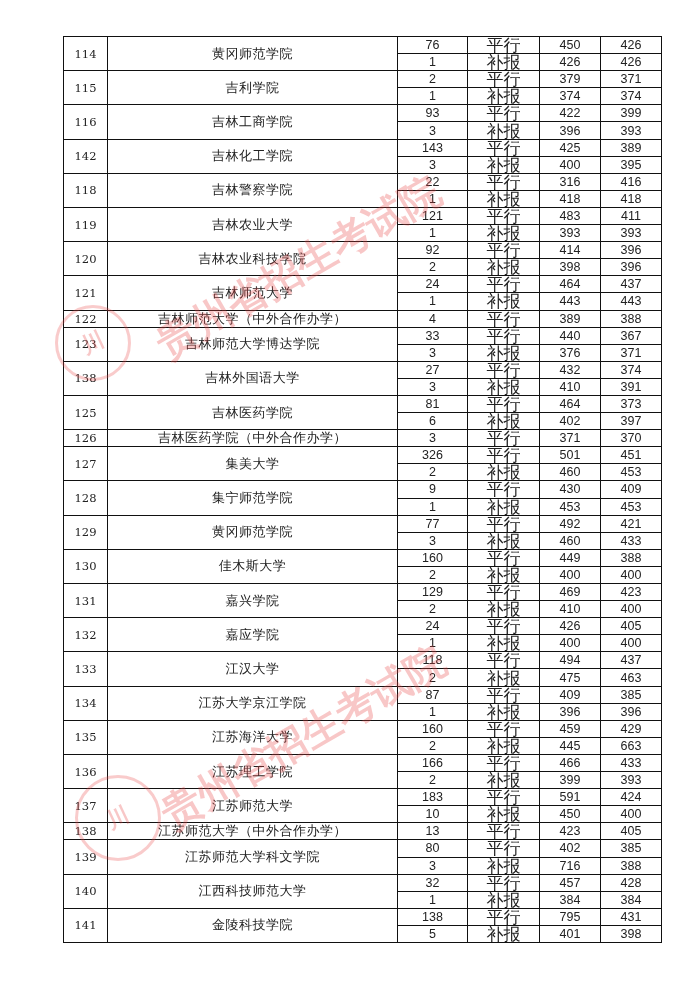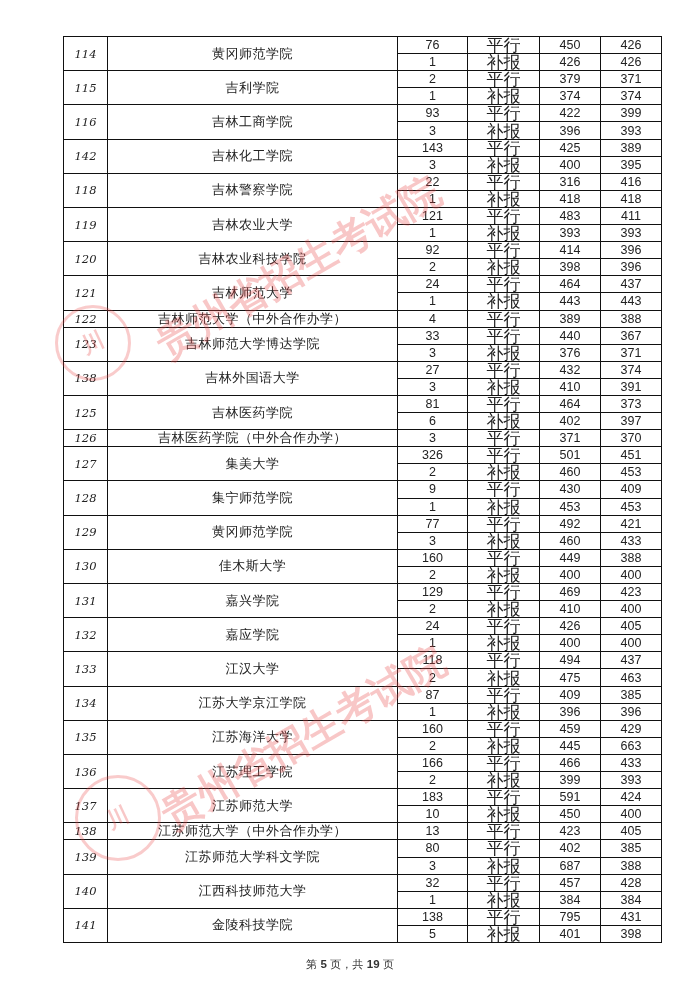--- a/index.html
+++ b/index.html
@@ -9,21 +9,21 @@
     position:absolute; left:63px; top:36px;
     border-collapse:collapse; table-layout:fixed;
     width:598px;
   }
   table.admit td {
     border:1.3px solid #111;
     padding:0; height:16.1px; line-height:16px;
     text-align:center; vertical-align:middle;
     color:#222; overflow:hidden; white-space:nowrap;
   }
-  td.idx { font-family:"DejaVu Serif", serif; font-size:11.5px;font-style:italic; }
+  td.idx { font-family:"DejaVu Serif", serif; font-size:11.5px; }
   td.name { font-family:"DejaVu Serif", serif; font-size:13px; letter-spacing:0.5px; }
   td.num { font-family:"Liberation Sans", sans-serif; font-size:12.5px; }
   td.type { font-family:"DejaVu Serif", serif; font-size:17px; color:#333; }
   col.c1 { width:44px; } col.c2 { width:290px; } col.c3 { width:70px; }
   col.c4 { width:72px; } col.c5 { width:61px; } col.c6 { width:61px; }
   .footer {
     position:absolute; left:0; width:700px; top:957px; text-align:center;
     font-family:"DejaVu Serif", serif; font-size:11px; color:#333;
   }
   .footer b { font-family:"Liberation Sans", sans-serif; font-weight:bold; font-size:11.5px; }
@@ -391,21 +391,21 @@
           <td class="idx" rowspan="2">139</td>
           <td class="name" rowspan="2">江苏师范大学科文学院</td>
           <td class="num">80</td>
           <td class="type">平行</td>
           <td class="num">402</td>
           <td class="num">385</td>
         </tr>
         <tr>
           <td class="num">3</td>
           <td class="type">补报</td>
-          <td class="num">687</td>
+          <td class="num">716</td>
           <td class="num">388</td>
         </tr>
         <tr>
           <td class="idx" rowspan="2">140</td>
           <td class="name" rowspan="2">江西科技师范大学</td>
           <td class="num">32</td>
           <td class="type">平行</td>
           <td class="num">457</td>
           <td class="num">428</td>
         </tr>
@@ -434,16 +434,13 @@
 
   <div class="wm-logo" style="left:55px; top:305px; width:70px; height:70px;">
       <span class="inner">川</span>
     </div>
   <div class="wm" style="left:160px; top:320px; font-size:40px; transform:rotate(-30deg);">贵州省招生考试院</div>
   <div class="wm-logo" style="left:75px; top:775px; width:80px; height:80px;">
       <span class="inner">川</span>
     </div>
   <div class="wm" style="left:165px; top:790px; font-size:40px; transform:rotate(-30deg);">贵州省招生考试院</div>
 
-  <div class="footer">
-    <span>第 </span><b>5</b><span> 页，共 </span><b>19</b><span> 页</span>
-  </div>
 </div>
 
 </body></html>

